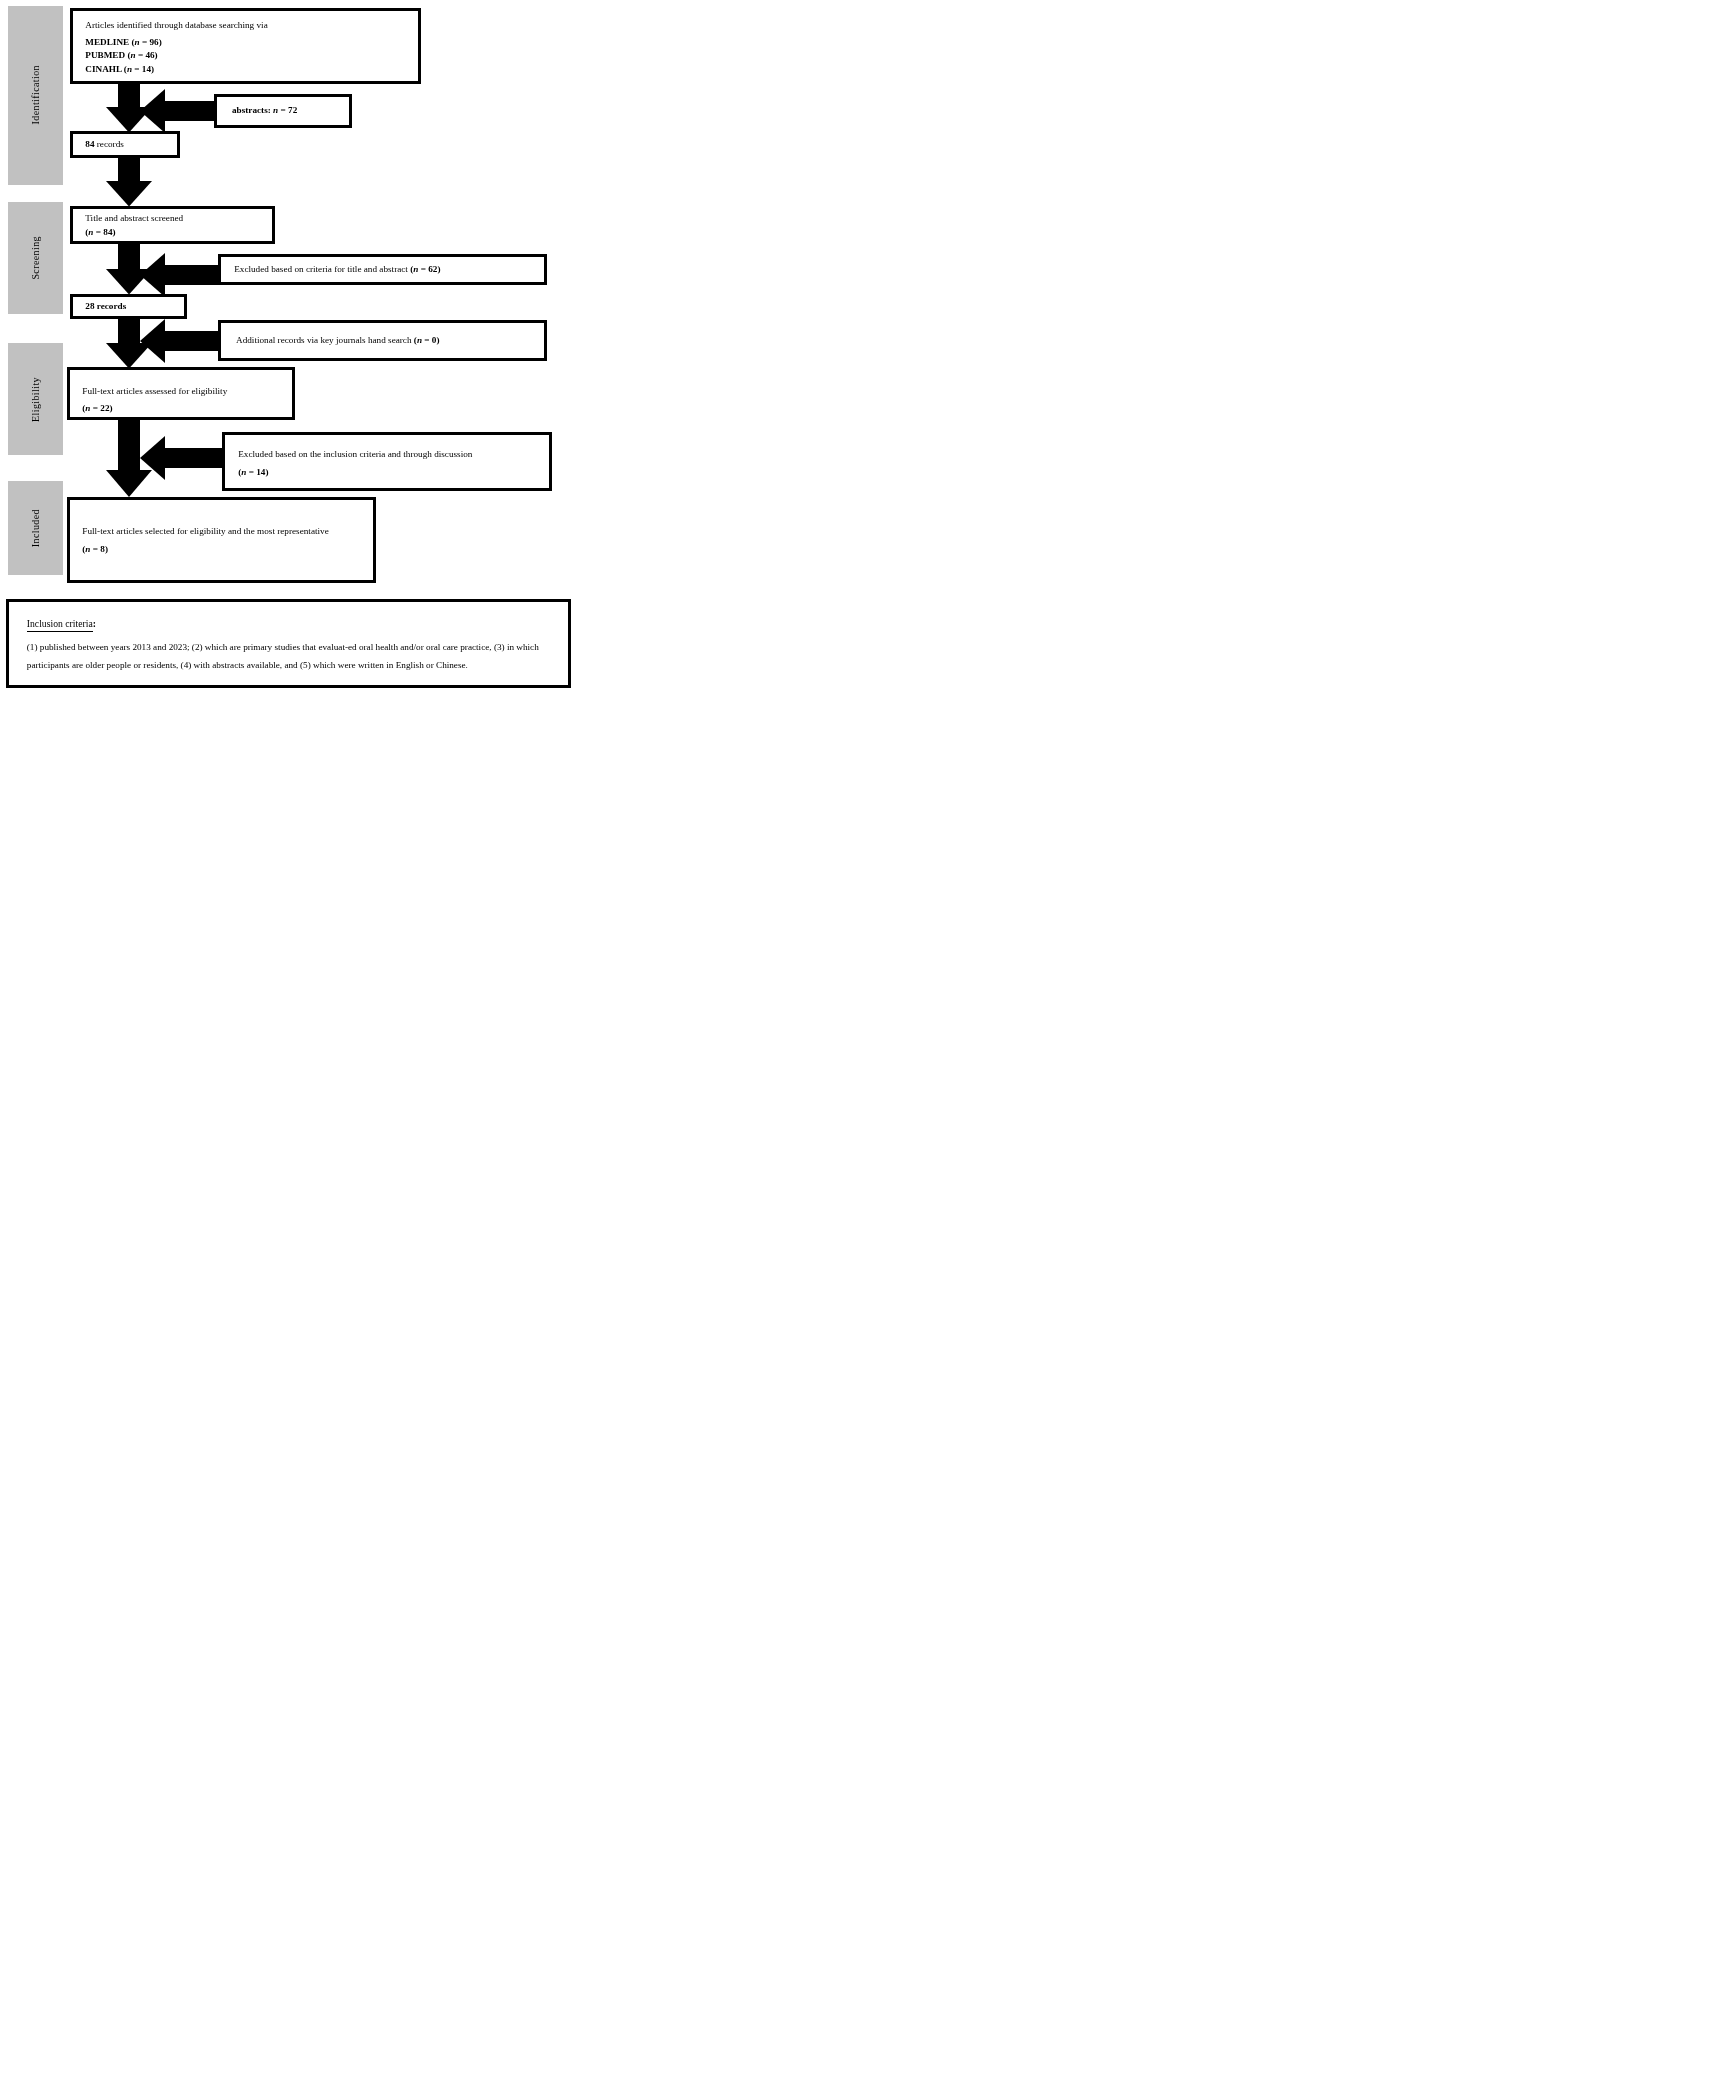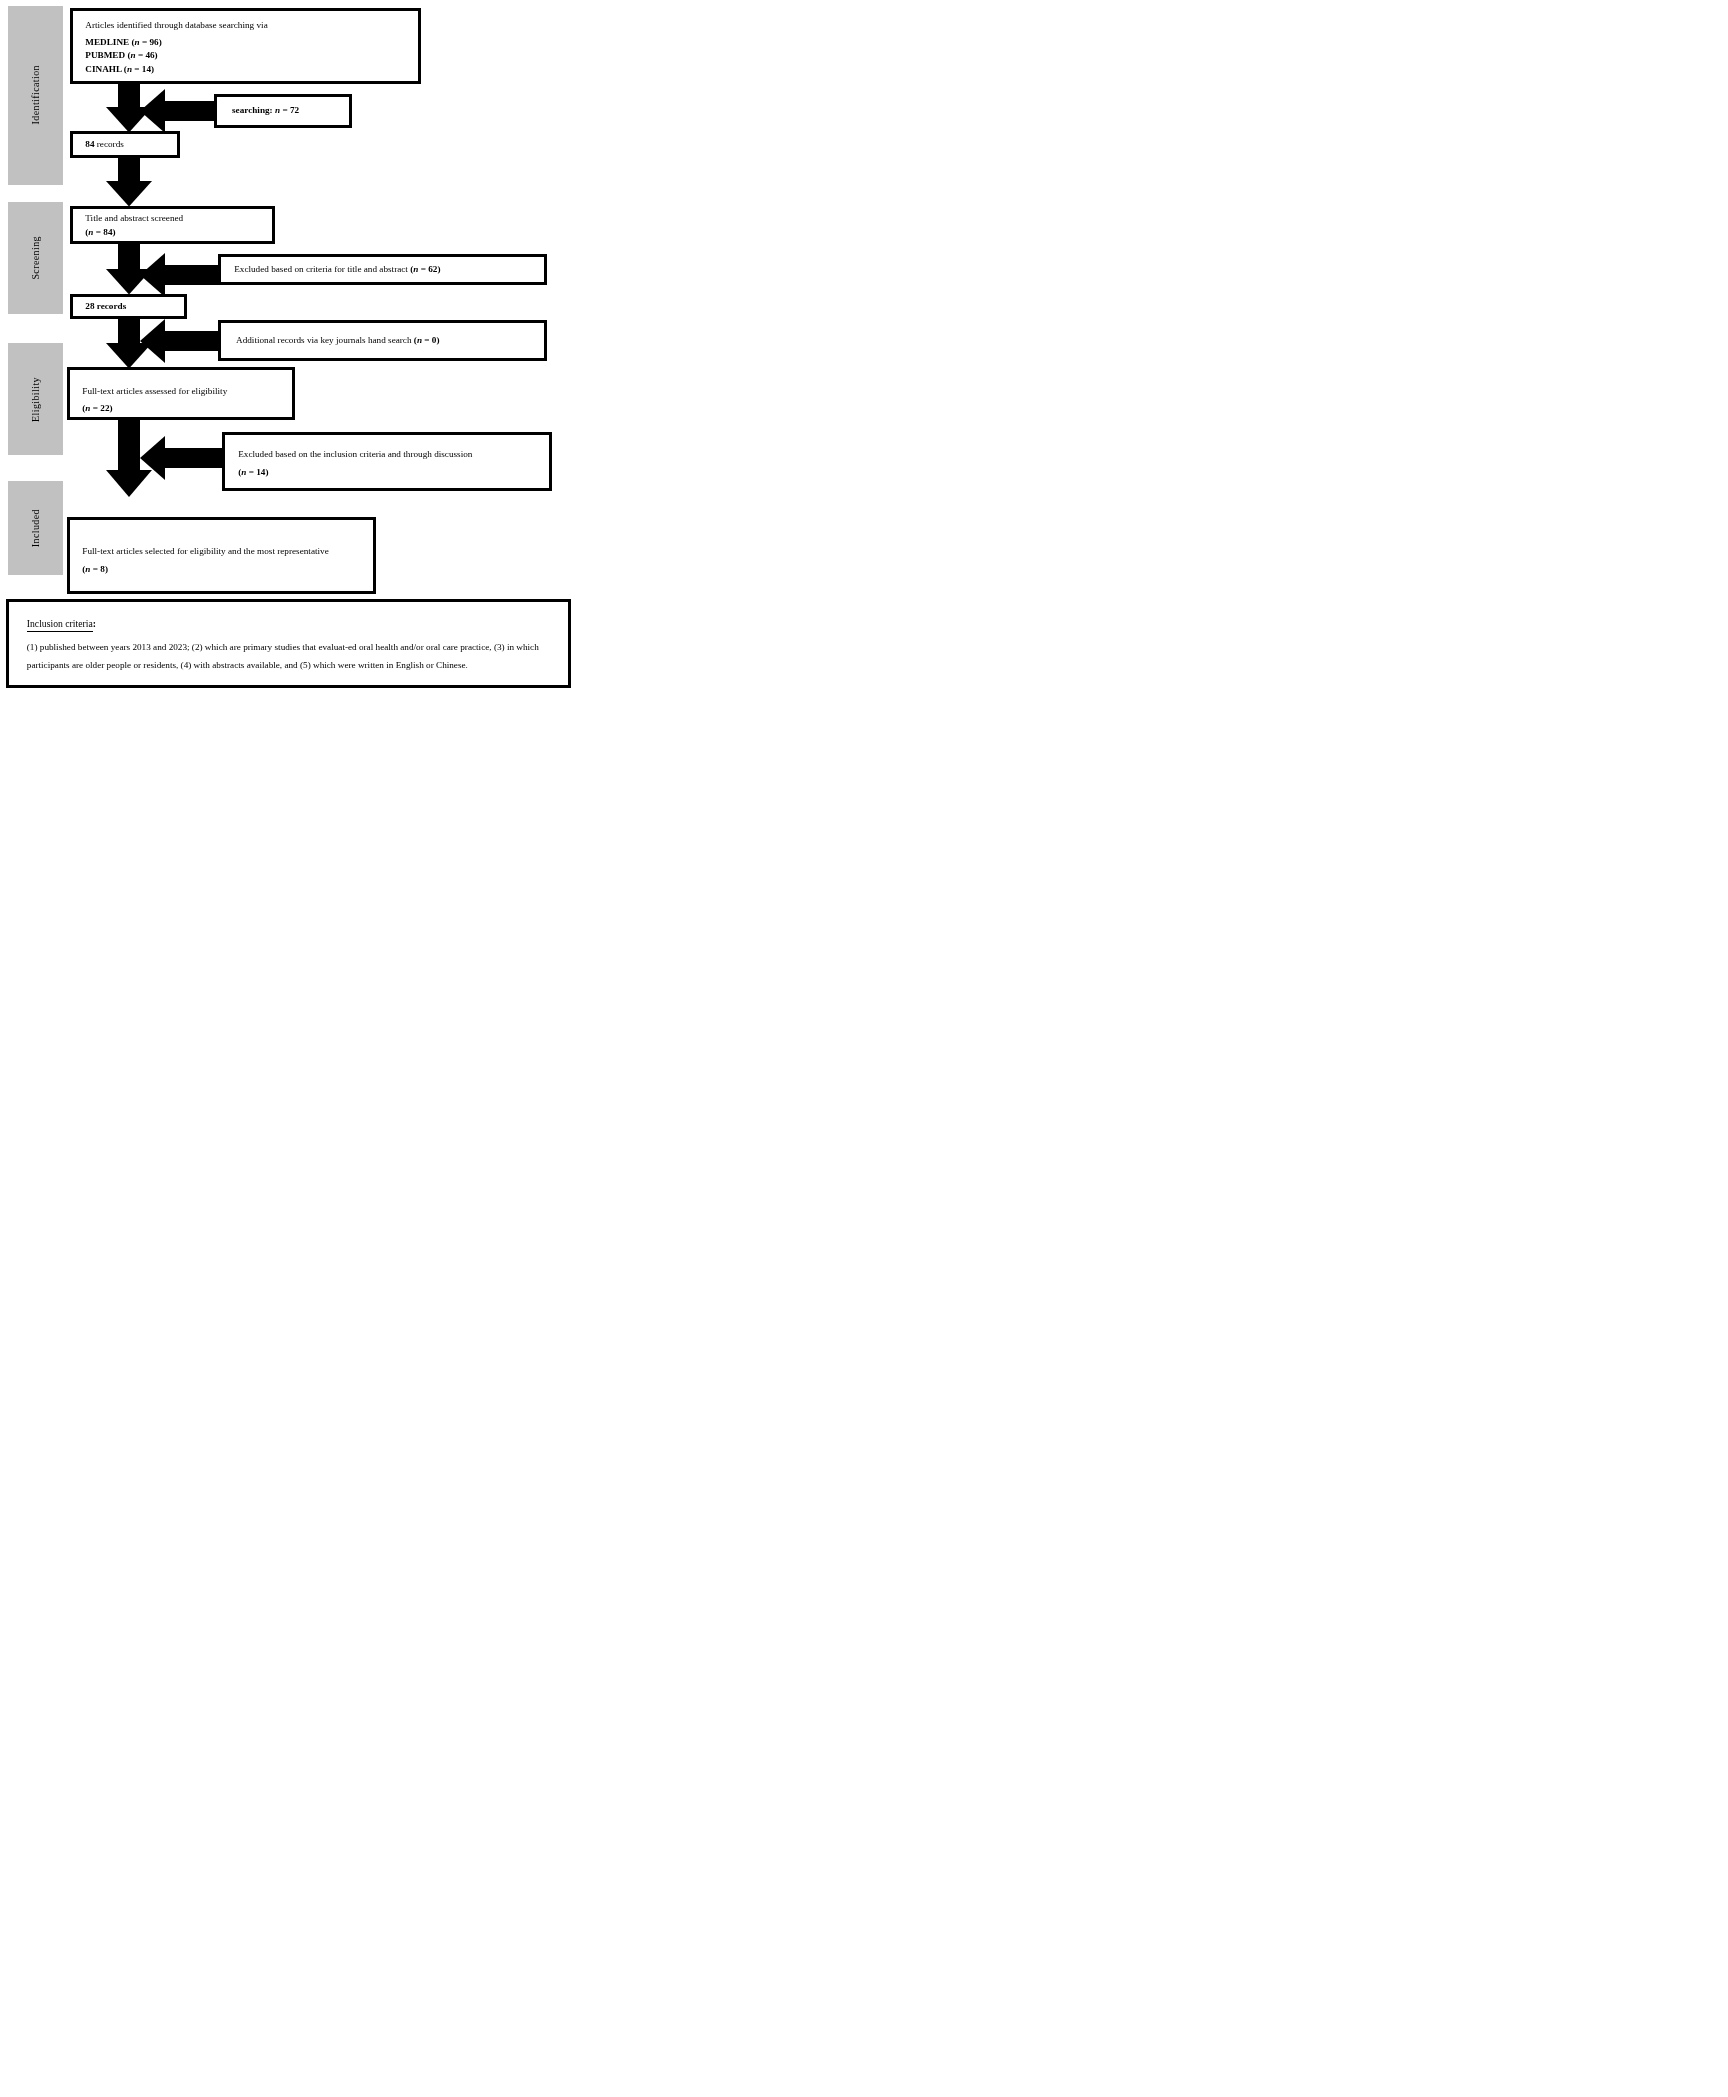--- a/index.html
+++ b/index.html
@@ -106,21 +106,21 @@
   <div class="arrow-part head-h" style="left:140px;top:436px;width:25px;height:44px;"></div>
 
   <div class="flowbox" style="left:70px;top:8.4px;width:351px;height:76px;padding:8px 4.4px 0 12.3px;">
     <div class="line" style="margin-bottom:2.6px;">Articles identified through database searching via</div>
     <div class="line b"><span>MEDLINE </span><span>(</span><i>n</i><span> = 96)</span></div>
     <div class="line b"><span>PUBMED </span><span>(</span><i>n</i><span> = 46)</span></div>
     <div class="line b"><span>CINAHL </span><span>(</span><i>n</i><span> = 14)</span></div>
   </div>
 
   <div class="flowbox vcenter" style="left:214px;top:94px;width:138px;height:34px;padding-left:15px;">
-    <div class="line b"><span>searching: </span><i>n</i><span> = 72</span></div>
+    <div class="line b"><span>abstracts: </span><i>n</i><span> = 72</span></div>
   </div>
 
   <div class="flowbox vcenter" style="left:70px;top:131px;width:110px;height:27px;padding-left:12.3px;">
     <div class="line"><span class="b">84</span><span> records</span></div>
   </div>
 
   <div class="flowbox vcenter" style="left:70px;top:206px;width:205px;height:38px;padding-left:12.3px;line-height:14px;">
     <div class="line">Title and abstract screened</div>
     <div class="line b"><span>(</span><i>n</i><span> = 84)</span></div>
   </div>
@@ -140,21 +140,21 @@
   <div class="flowbox" style="left:67px;top:367px;width:228px;height:53px;padding:13.2px 4.4px 0 12.3px;line-height:16.7px;">
     <div class="line">Full-text articles assessed for eligibility</div>
     <div class="line b"><span>(</span><i>n</i><span> = 22)</span></div>
   </div>
 
   <div class="flowbox" style="left:222px;top:432px;width:330px;height:59px;padding:11.4px 4.4px 0 13.2px;line-height:17.6px;">
     <div class="line">Excluded based on the inclusion criteria and through discussion</div>
     <div class="line b"><span>(</span><i>n</i><span> = 14)</span></div>
   </div>
 
-  <div class="flowbox" style="left:67px;top:497px;width:309px;height:77px;padding:23px 4.4px 0 12.3px;line-height:17.6px;margin-top:20px;">
+  <div class="flowbox" style="left:67px;top:497px;width:309px;height:86px;padding:23px 4.4px 0 12.3px;line-height:17.6px;">
     <div class="line">Full-text articles selected for eligibility and the most representative</div>
     <div class="line b"><span>(</span><i>n</i><span> = 8)</span></div>
   </div>
 
   <div class="flowbox" style="left:6.2px;top:599px;width:565px;height:89px;padding:15px 19.4px 0 17.6px;">
     <div class="criteria-title"><span class="title-underline">Inclusion criteria</span><span class="b">:</span></div>
     <div class="criteria-body">(1) published between years 2013 and 2023; (2) which are primary studies that evaluat-ed oral health and/or oral care practice, (3) in which participants are older people or residents, (4) with abstracts available, and (5) which were written in English or Chinese.</div>
   </div>
 
 </div>

